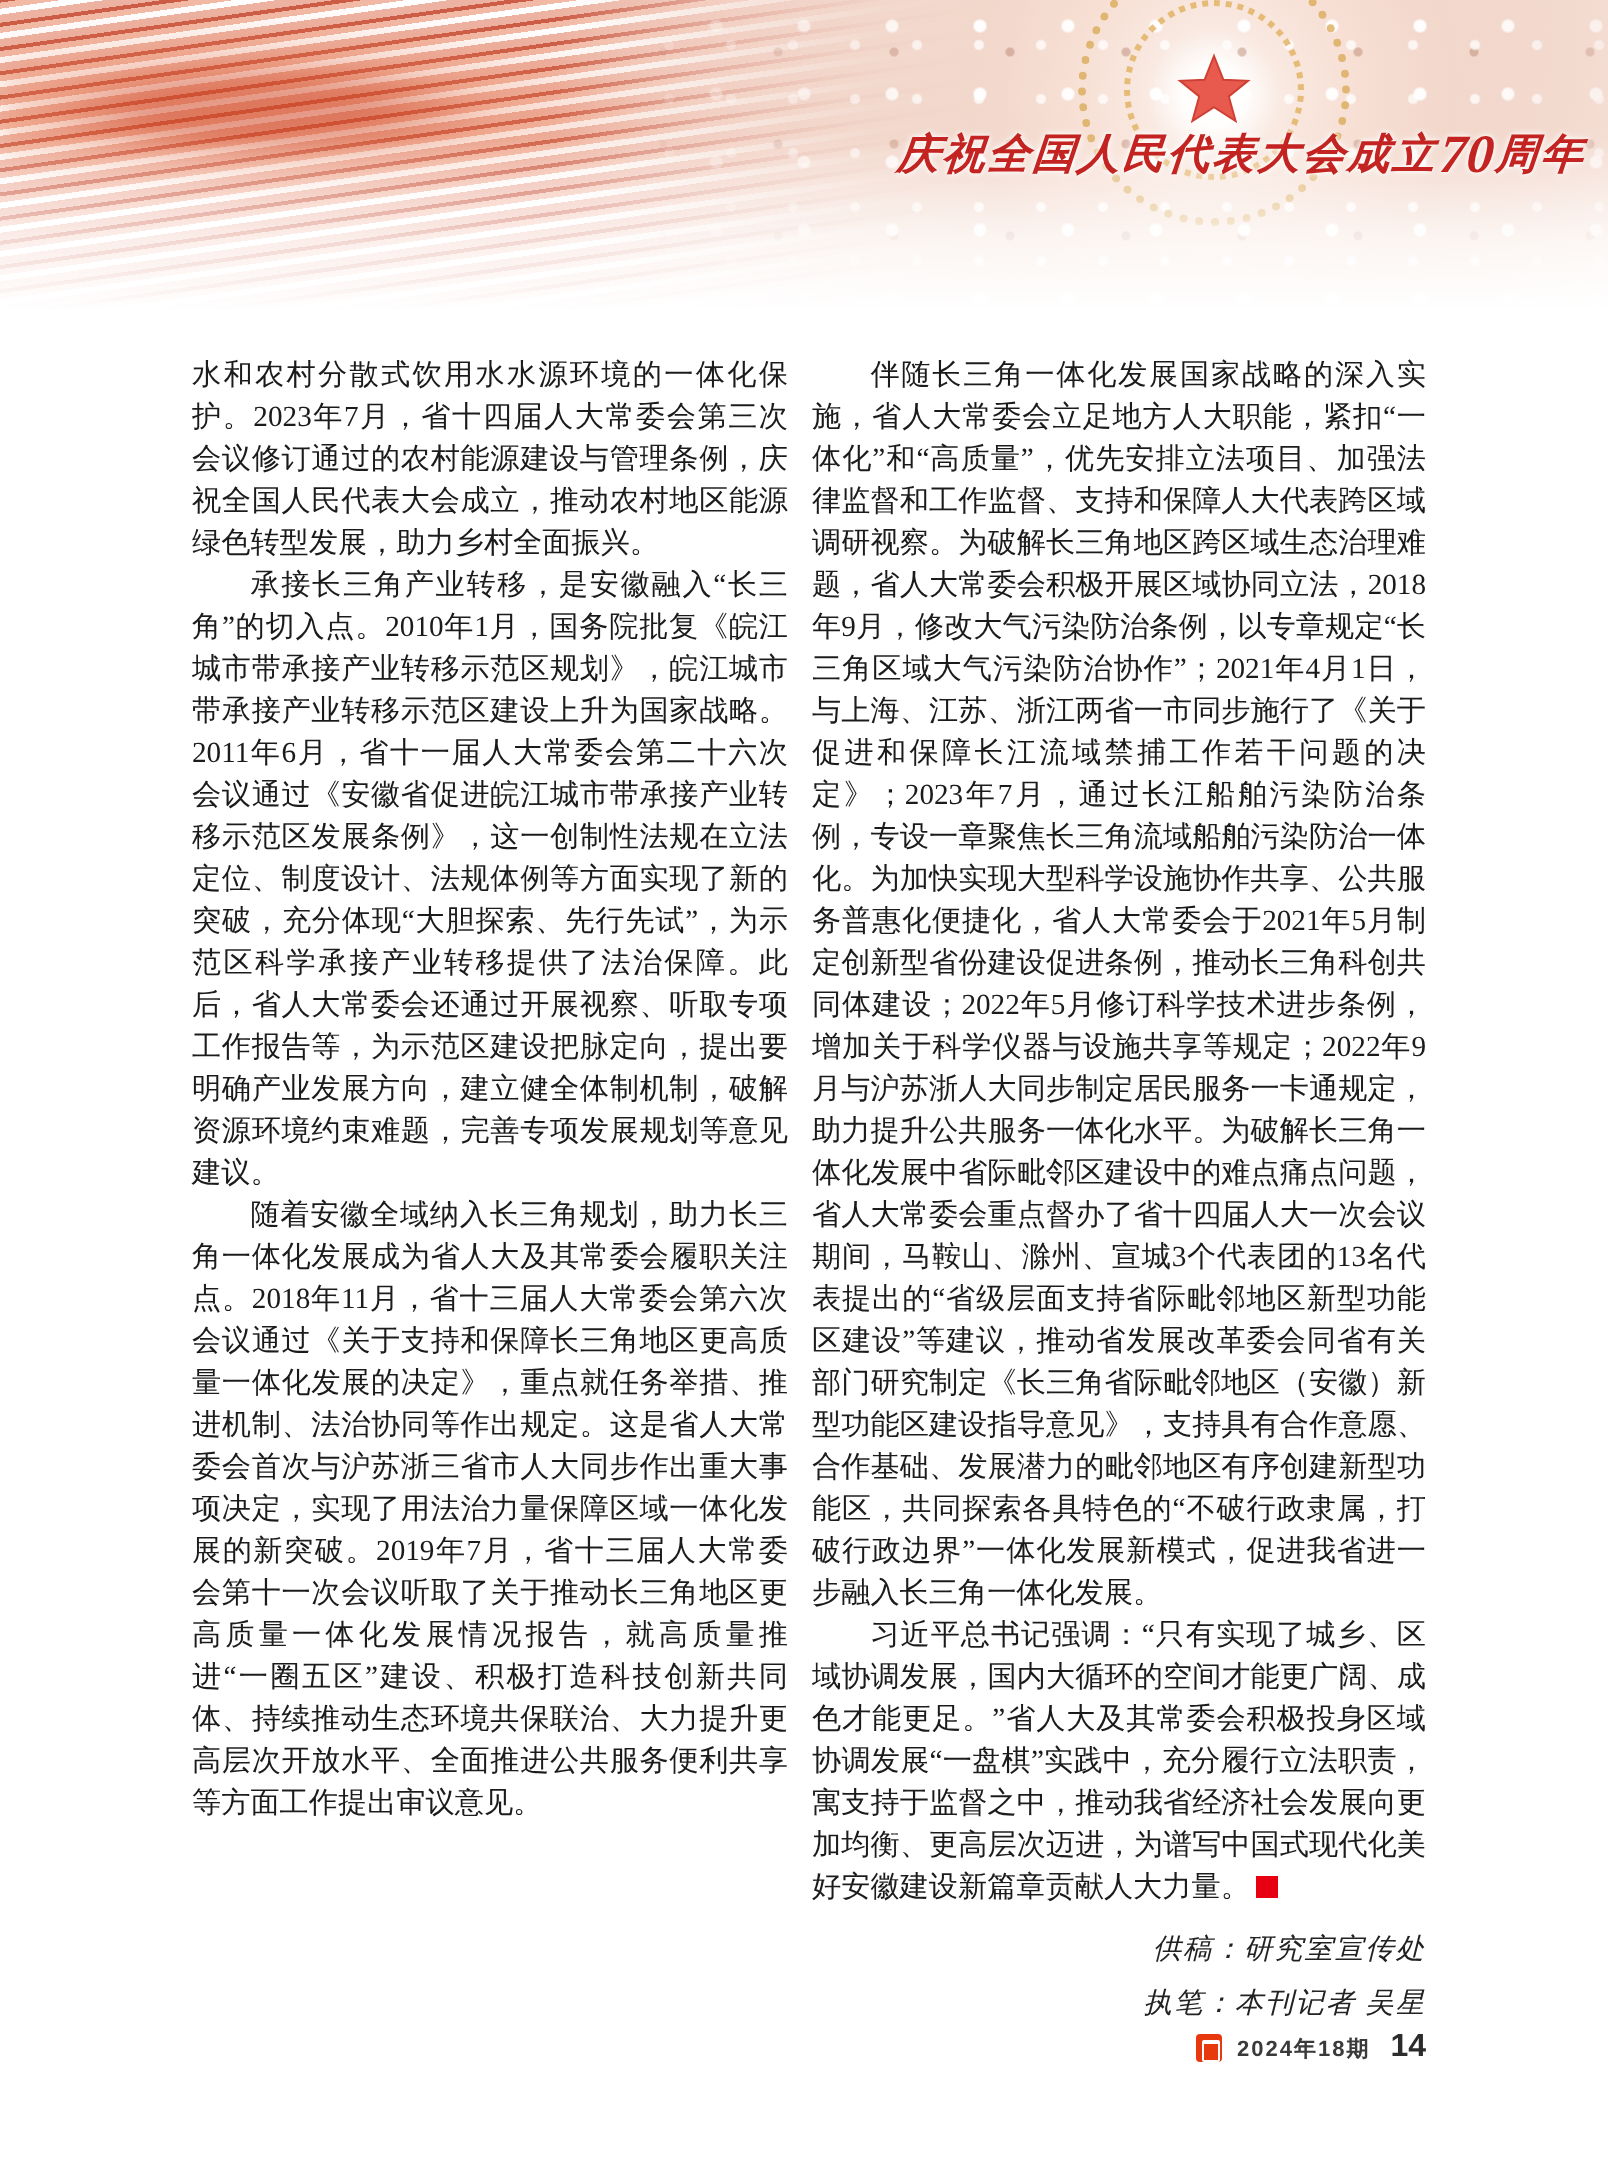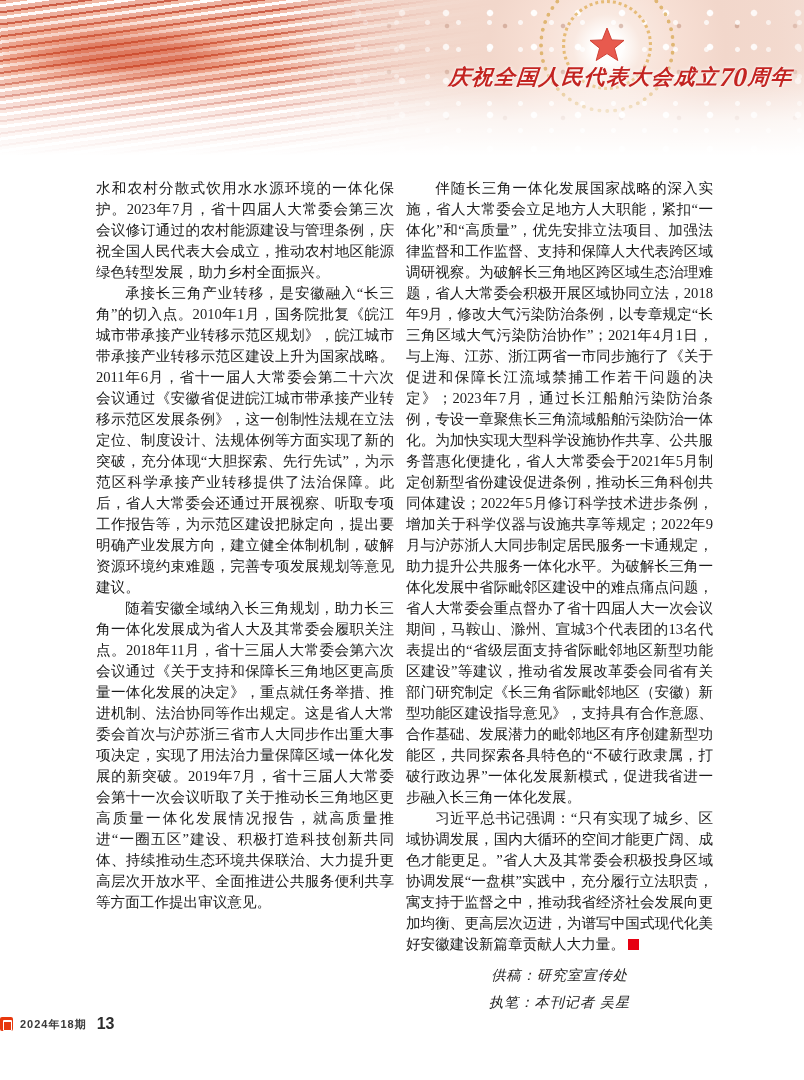--- a/index.html
+++ b/index.html
@@ -55,26 +55,26 @@
     color:#1b1b1b; text-align:justify; }
   .col-left  { left:96px;  width:298px; }
   .col-right { left:406px; width:307px; }
   .col p { text-indent:2em; margin:0; }
   .col p.no-indent { text-indent:0; }
   .section-heading { font-family:"Liberation Sans","DejaVu Sans",sans-serif;
     font-size:16.5px; font-weight:bold; color:#000; margin:9px 0 9px; line-height:22px;
     text-indent:0; }
   .end-mark { display:inline-block; width:11px; height:11px; background:#e60012;
     margin-left:3px; vertical-align:-1px; }
-  .bylines { margin-top:7px; text-align:center; font-style:italic;
+  .bylines { margin-top:7px; text-align:right; font-style:italic;
     font-size:14.2px; line-height:26.5px; color:#222; letter-spacing:1px; }
 
   
   .footer { position:absolute; top:1014px; left:0; width:713px; height:20px;
-    display:flex; justify-content:flex-start; align-items:center; gap:7px;
+    display:flex; justify-content:flex-end; align-items:center; gap:7px;
     font-family:"Liberation Sans","DejaVu Sans",sans-serif; }
   .logo-box { position:relative; width:13px; height:14px; background:#e8380d;
     border-radius:2px; flex:0 0 auto; }
   .logo-box::before { content:""; position:absolute; left:3px; top:3px; width:7px; height:8px;
     border:1.5px solid #ffffff; border-top-width:2px; border-radius:1px; }
   .issue-text { font-size:11px; font-weight:bold; color:#3a3a3a; letter-spacing:1px; }
   .page-number { font-size:16px; font-weight:bold; color:#2c2c2c; margin-left:3px; }
 </style>
 </head>
 <body>
@@ -108,16 +108,16 @@
     <p><span>习近平总书记强调：“只有实现了城乡、区域协调发展，国内大循环的空间才能更广阔、成色才能更足。”省人大及其常委会积极投身区域协调发展“一盘棋”实践中，充分履行立法职责，寓支持于监督之中，推动我省经济社会发展向更加均衡、更高层次迈进，为谱写中国式现代化美好安徽建设新篇章贡献人大力量。</span><span class="end-mark"></span></p>
     <div class="bylines">
       <div>供稿：研究室宣传处</div>
       <div>执笔：本刊记者 吴星</div>
     </div>
   </div>
 
   <div class="footer">
     <span class="logo-box"></span>
     <span class="issue-text">2024年18期</span>
-    <span class="page-number">13</span>
+    <span class="page-number">14</span>
   </div>
 
 </div>
 
 </body></html>

